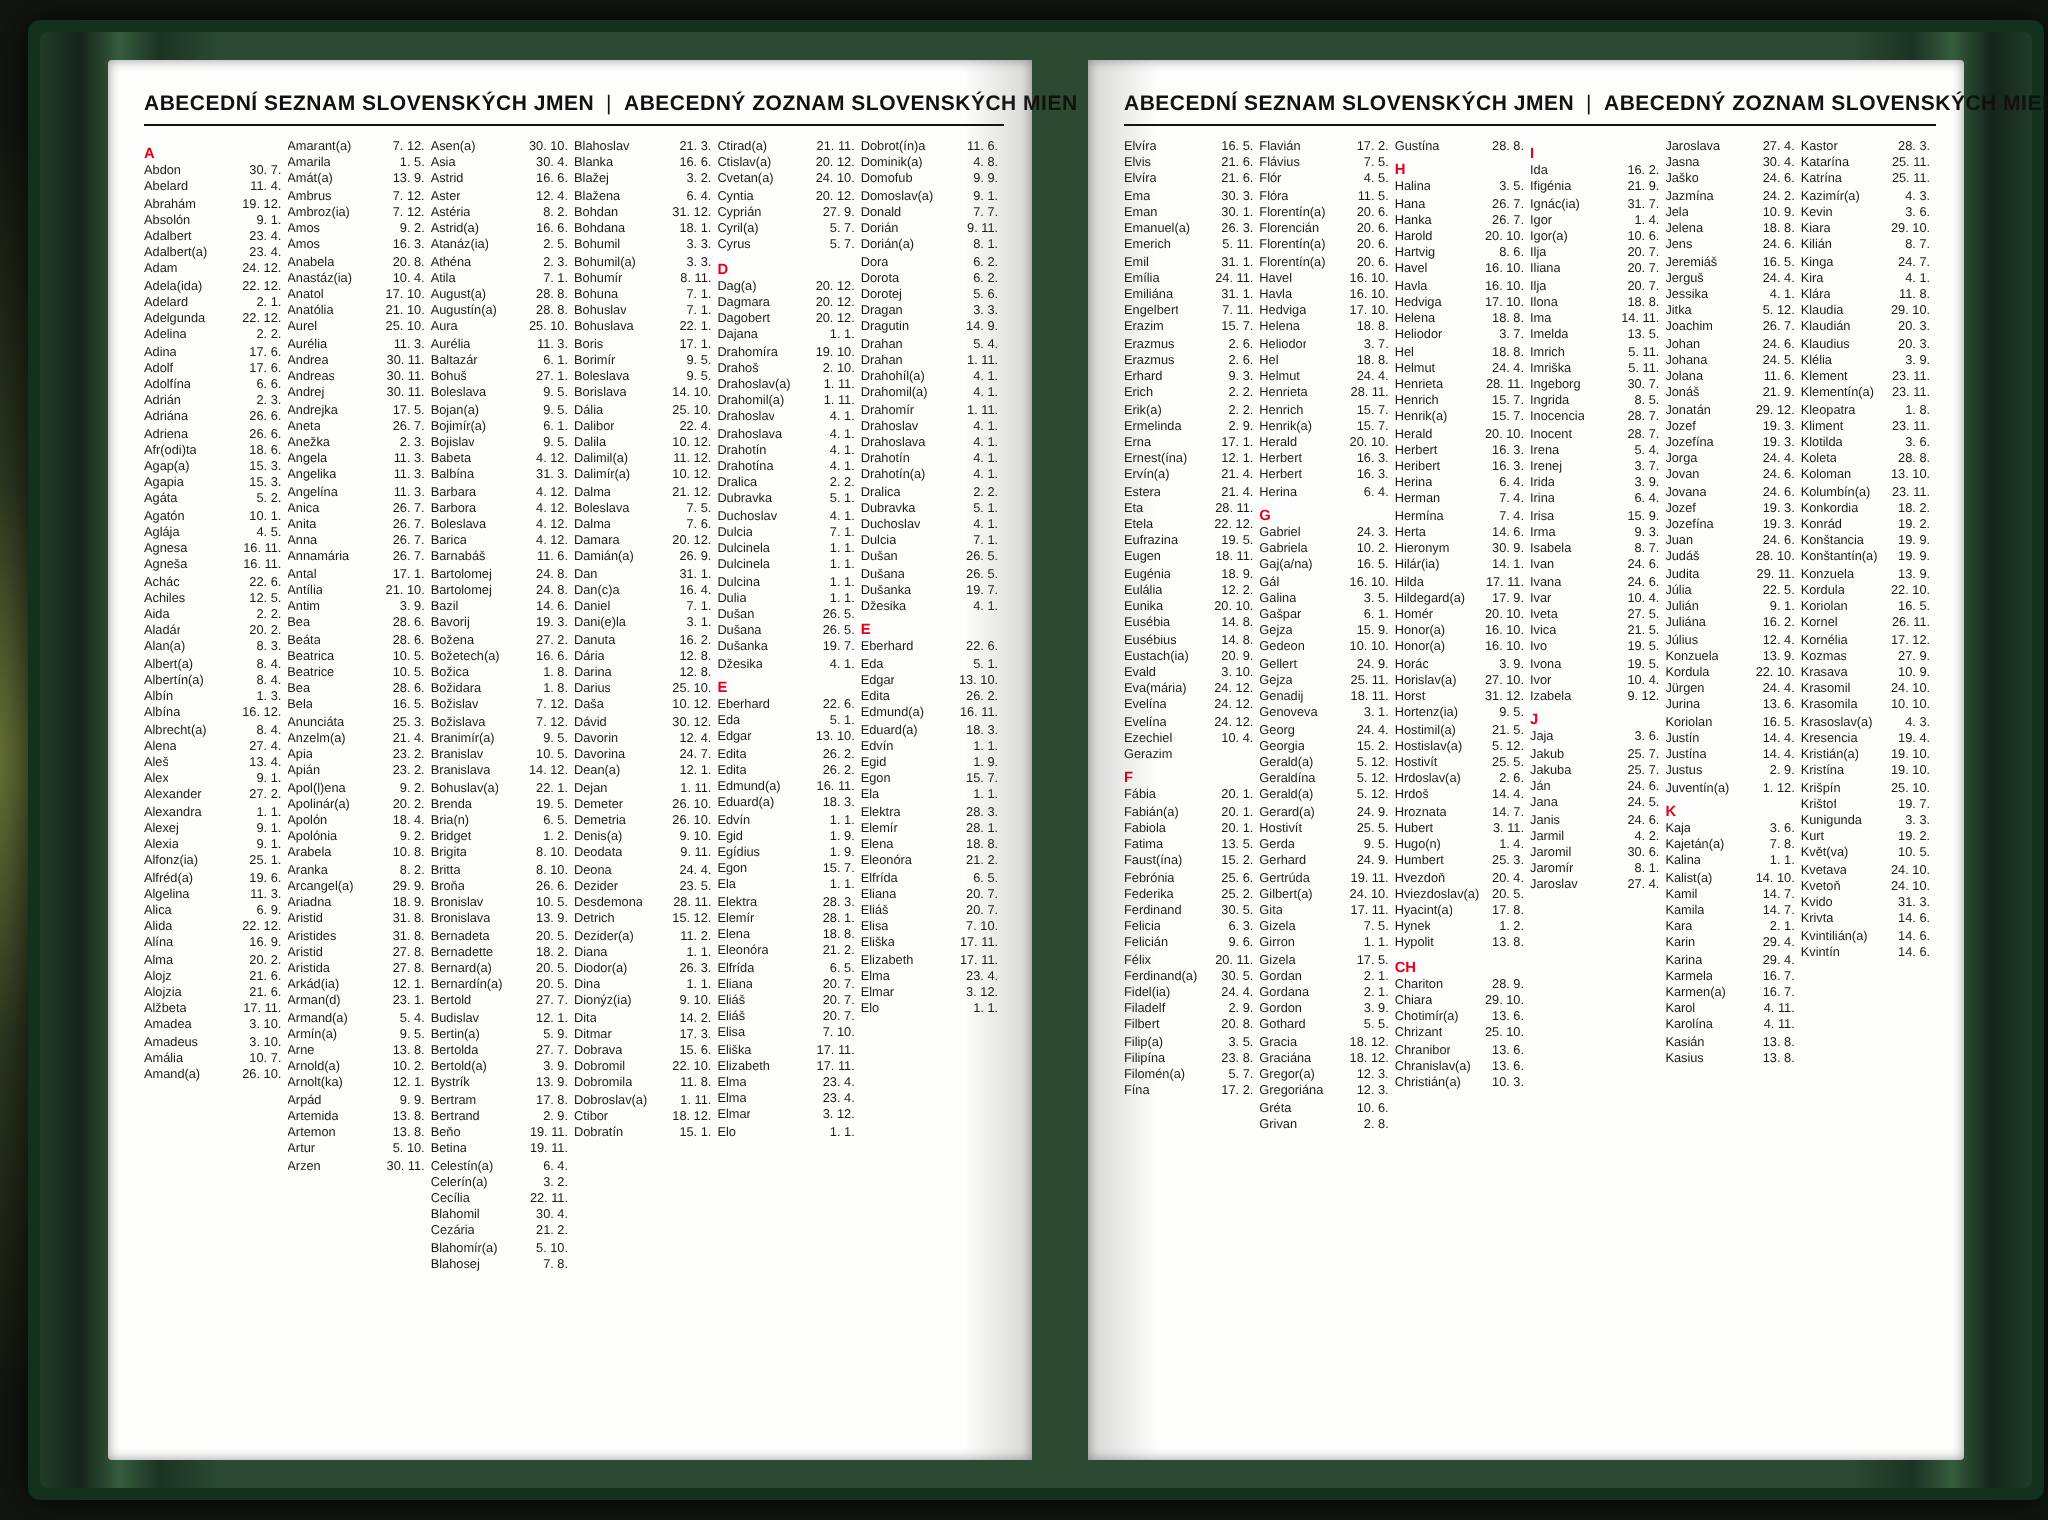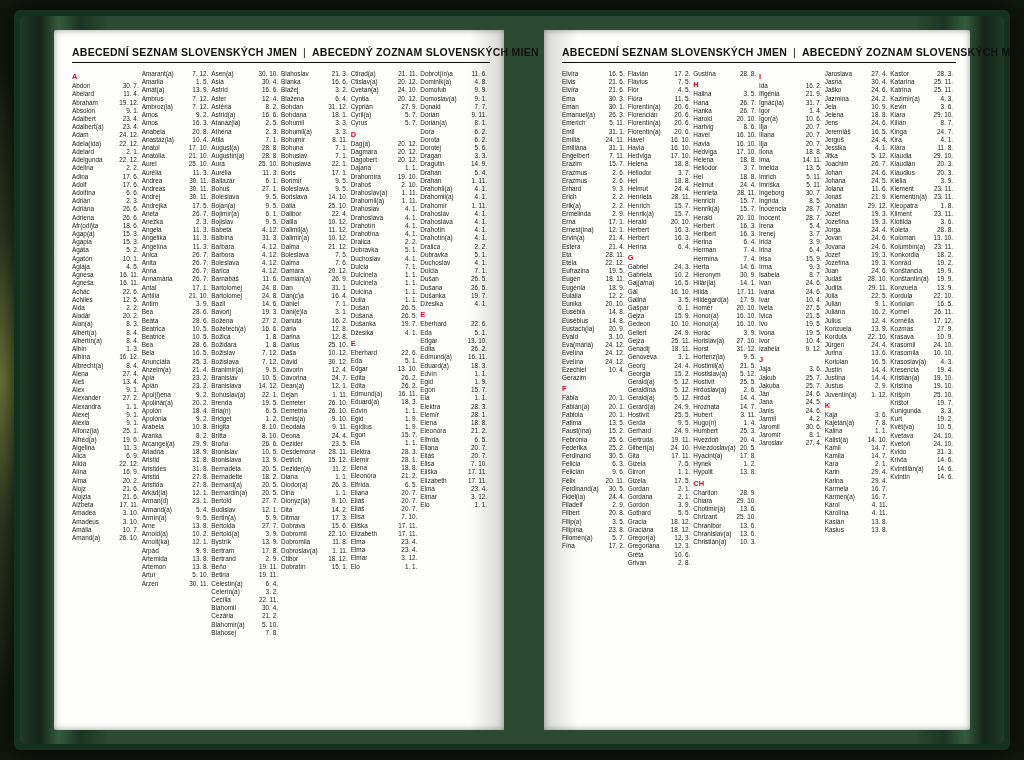--- a/index.html
+++ b/index.html
@@ -26,20 +26,21 @@
   
   #book {
     position: absolute;
     left: 14px;
     top: 10px;
     width: 996px;
     height: 740px;
     background: #14301f;
     border-radius: 6px;
     box-shadow: 0 0 22px rgba(0,0,0,0.85);
+    padding-left: 12px;
   }
   #book-inner {
     position: absolute;
     left: 6px; top: 6px; right: 6px; bottom: 6px;
     background:
       linear-gradient(90deg, #203b28 0%, #14241a 2%, #355c3c 4%, #1b3324 6%, rgba(0,0,0,0) 9%),
       linear-gradient(270deg, #203b28 0%, #14241a 2%, #355c3c 4%, #1b3324 6%, rgba(0,0,0,0) 9%),
       #2b4a31;
     border-radius: 4px;
   }

